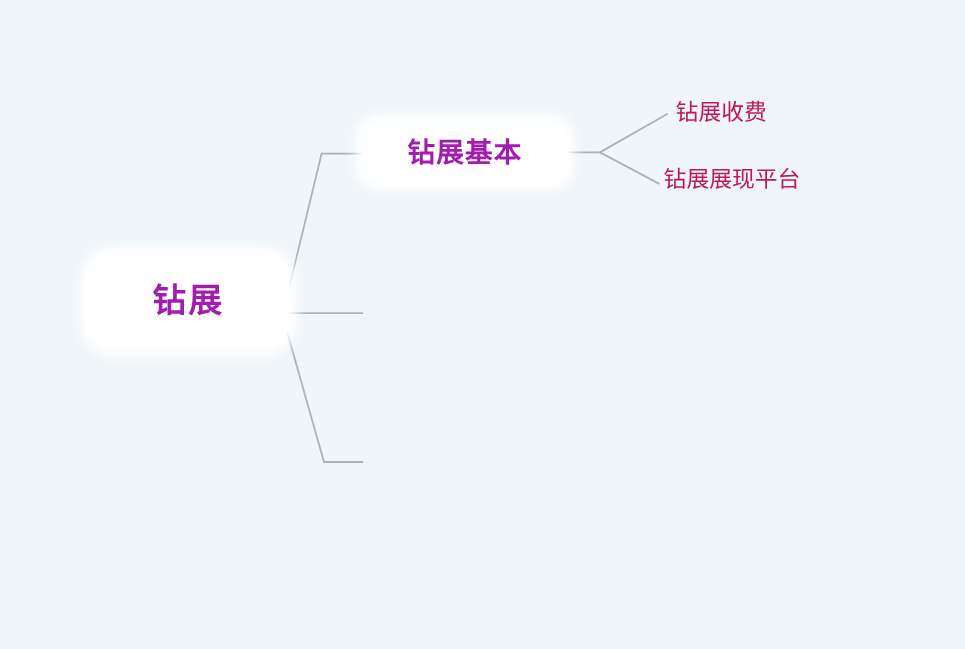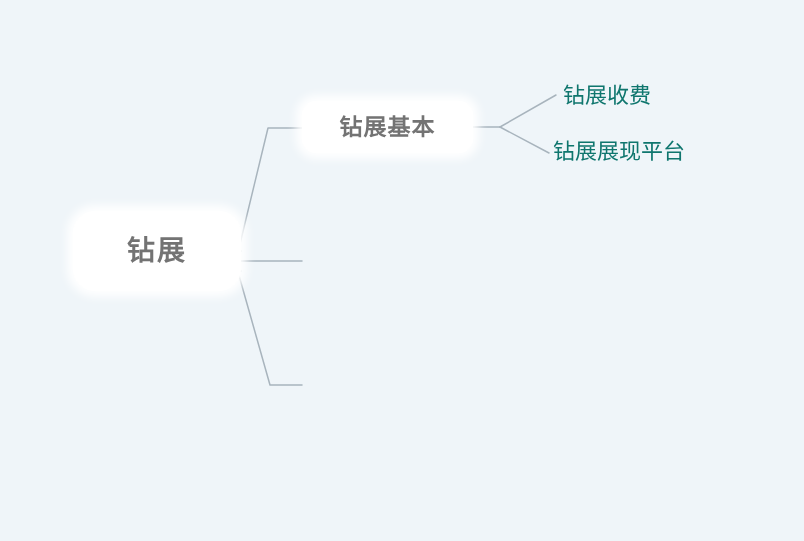--- a/index.html
+++ b/index.html
@@ -42,21 +42,21 @@
     align-items: center;
     justify-content: center;
     background: #ffffff;
     border-radius: 14px;
     box-shadow: 0 0 10px 6px rgba(255, 255, 255, 0.95);
     box-sizing: border-box;
     user-select: none;
   }
 
   .node-label {
-    color: #737373;
+    color: #a21caf;
     font-weight: bold;
     letter-spacing: 1px;
     white-space: nowrap;
     line-height: 1;
   }
 
   
   #node-root {
     left: 73px;
     top: 211px;
@@ -89,22 +89,22 @@
     height: 52px;
   }
   .node-branch .node-label {
     font-size: 23px;
   }
 
   
   .leaf {
     position: absolute;
     z-index: 2;
-    color: #0f766e;
-    font-size: 22px;
+    color: #be185d;
+    font-size: 19px;
     font-weight: normal;
     white-space: nowrap;
     line-height: 1;
     user-select: none;
   }
   #leaf-0 {
     left: 563px;
     top: 85px;
   }
   #leaf-1 {

